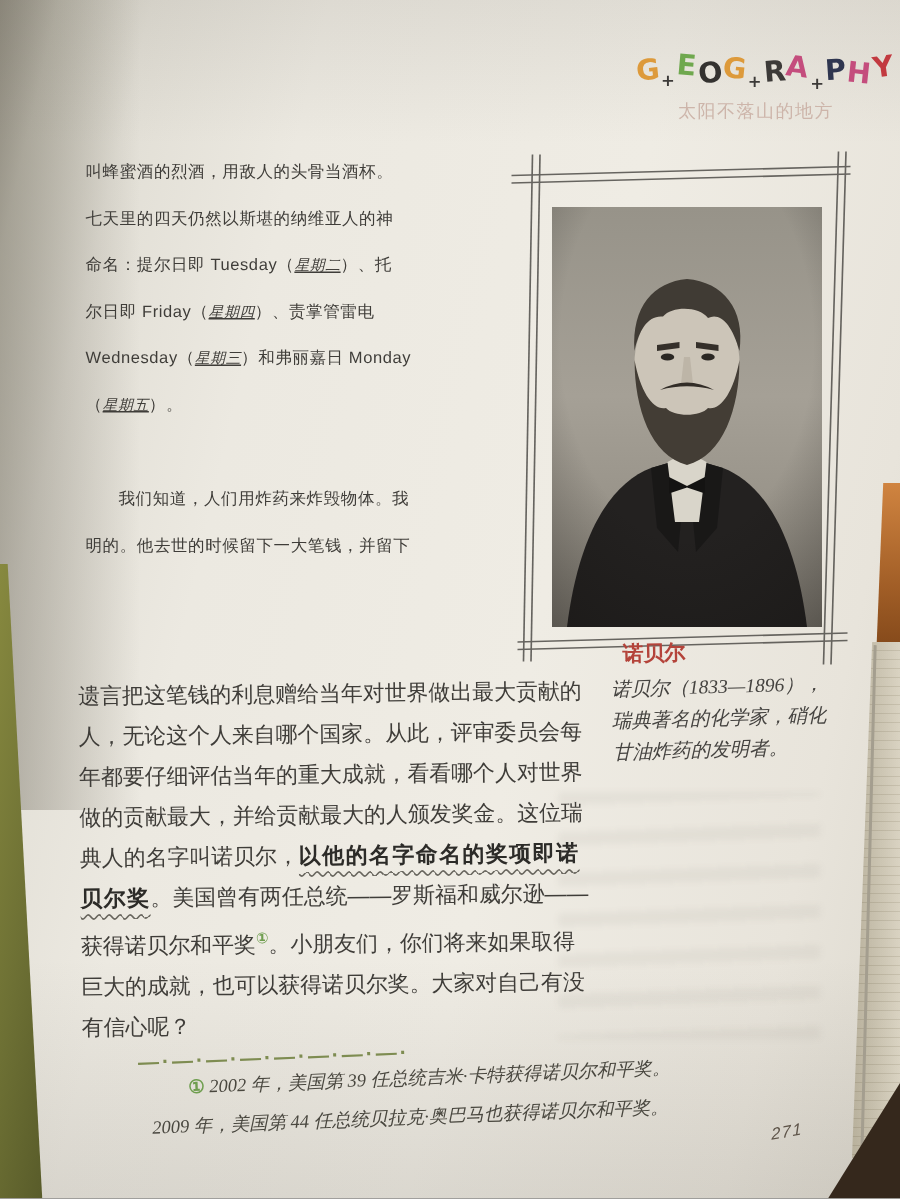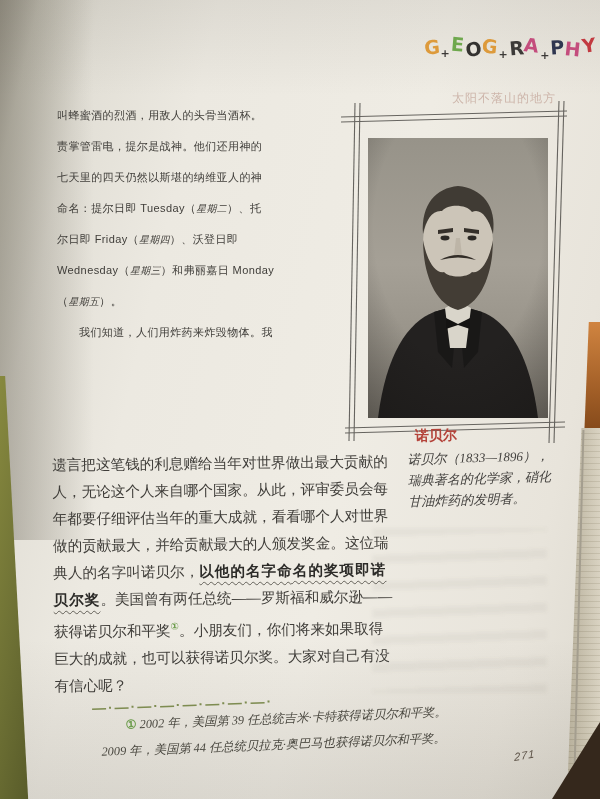--- a/index.html
+++ b/index.html
@@ -27,30 +27,30 @@
   .edge-line{position:absolute;left:578px;top:430px;width:2px;height:340px;background:#a49e8f;
     transform:rotate(1.5deg);}
   .corner-dark{position:absolute;left:552px;top:722px;width:48px;height:77px;background:#35281c;
     clip-path:polygon(100% 0,100% 100%,0 100%);}
 
   
   .logo-row{position:absolute;left:424px;top:34px;width:170px;height:42px;display:flex;align-items:flex-start;}
   .logo-ch{display:inline-block;font-weight:900;font-size:19px;line-height:22px;margin-right:1px;
     font-family:"DejaVu Sans","Liberation Sans",sans-serif;}
   .logo-plus{font-size:11px;font-weight:900;}
-  .logo-sub{position:absolute;left:452px;top:66px;font-size:12px;letter-spacing:1px;color:#cdb5aa;margin-top:24px;}
+  .logo-sub{position:absolute;left:452px;top:66px;font-size:12px;letter-spacing:1px;color:#cdb5aa;}
 
   
   .t-line{white-space:nowrap;}
   .narrow-col{position:absolute;left:57px;top:100px;width:312px;font-size:11px;line-height:31px;
     letter-spacing:0.4px;color:#3f3d39;}
   .full-col{position:absolute;left:52px;top:452px;width:348px;font-size:14.6px;line-height:27px;
     color:#3f3d39;transform:rotate(-0.6deg);transform-origin:left top;}
-  .ind{text-indent:2em;}
-  .seg-k{font-family:"Liberation Serif","DejaVu Serif",serif;font-size:0.9em;font-style:italic;}
+  .ind{text-indent:2em;margin-top:32px;}
+  .seg-k{font-family:"Liberation Serif","DejaVu Serif",serif;font-size:0.9em;font-style:italic;text-decoration:underline;}
   .seg-e{font-weight:700;color:#2c2b28;letter-spacing:1px;
     text-decoration:underline wavy rgba(70,67,60,0.8);text-decoration-thickness:1px;text-underline-offset:5px;}
   .seg-sup{color:#6f9e4f;font-weight:700;font-size:0.68em;vertical-align:super;}
 
   
   .figure-svg{position:absolute;left:338px;top:96px;width:232px;height:352px;}
   .caption-title{position:absolute;left:415px;top:427px;font-size:14px;font-weight:700;color:#b4433a;
     transform:rotate(-1.2deg);}
   .caption-text{position:absolute;left:407px;top:449px;width:160px;font-size:13px;line-height:21px;
     color:#454340;font-family:"Liberation Serif","DejaVu Serif",serif;font-style:italic;
@@ -93,27 +93,27 @@
       <span class="logo-ch" style="color: rgb(196, 77, 125); transform: rotate(7deg) translateY(0px);">A</span>
       <span class="logo-ch logo-plus" style="color: rgb(60, 58, 56); transform: rotate(0deg) translateY(11px);">+</span>
       <span class="logo-ch" style="color: rgb(47, 54, 80); transform: rotate(-4deg) translateY(2px);">P</span>
       <span class="logo-ch" style="color: rgb(196, 77, 125); transform: rotate(6deg) translateY(4px);">H</span>
       <span class="logo-ch" style="color: rgb(194, 58, 64); transform: rotate(-8deg) translateY(0px);">Y</span>
     </div>
   <div class="logo-sub">太阳不落山的地方</div>
 
   <div class="narrow-col">
       <div class="t-line"><span>叫蜂蜜酒的烈酒，用敌人的头骨当酒杯。</span></div>
-      <div class="t-line"><span>责掌管雷电，提尔是战神。他们还用神的</span></div>
       <div class="t-line"><span>七天里的四天仍然以斯堪的纳维亚人的神</span></div>
       <div class="t-line"><span>命名：提尔日即 Tuesday（</span><span class="seg-k">星期二</span><span>）、托</span></div>
-      <div class="t-line"><span>尔日即 Friday（</span><span class="seg-k">星期四</span><span>）、沃登日即</span></div>
+      <div class="t-line"><span>尔日即 Friday（</span><span class="seg-k">星期四</span><span>）、责掌管雷电</span></div>
       <div class="t-line"><span>Wednesday（</span><span class="seg-k">星期三</span><span>）和弗丽嘉日 Monday</span></div>
       <div class="t-line"><span>（</span><span class="seg-k">星期五</span><span>）。</span></div>
       <div class="t-line ind"><span>我们知道，人们用炸药来炸毁物体。我</span></div>
+      <div class="t-line"><span>明的。他去世的时候留下一大笔钱，并留下</span></div>
     </div>
 
   <svg class="figure-svg" viewBox="0 0 232 352" aria-hidden="true">
     <g stroke="#4f4d49" stroke-width="1.1" fill="none" opacity="0.85">
       <path d="M3,21 L229,15"></path>
         <path d="M3,26 L229,20"></path>
       <path d="M17,7 L11,345"></path>
         <path d="M22,7 L16,345"></path>
       <path d="M221,5 L211,347"></path>
         <path d="M226,5 L216,347"></path>

